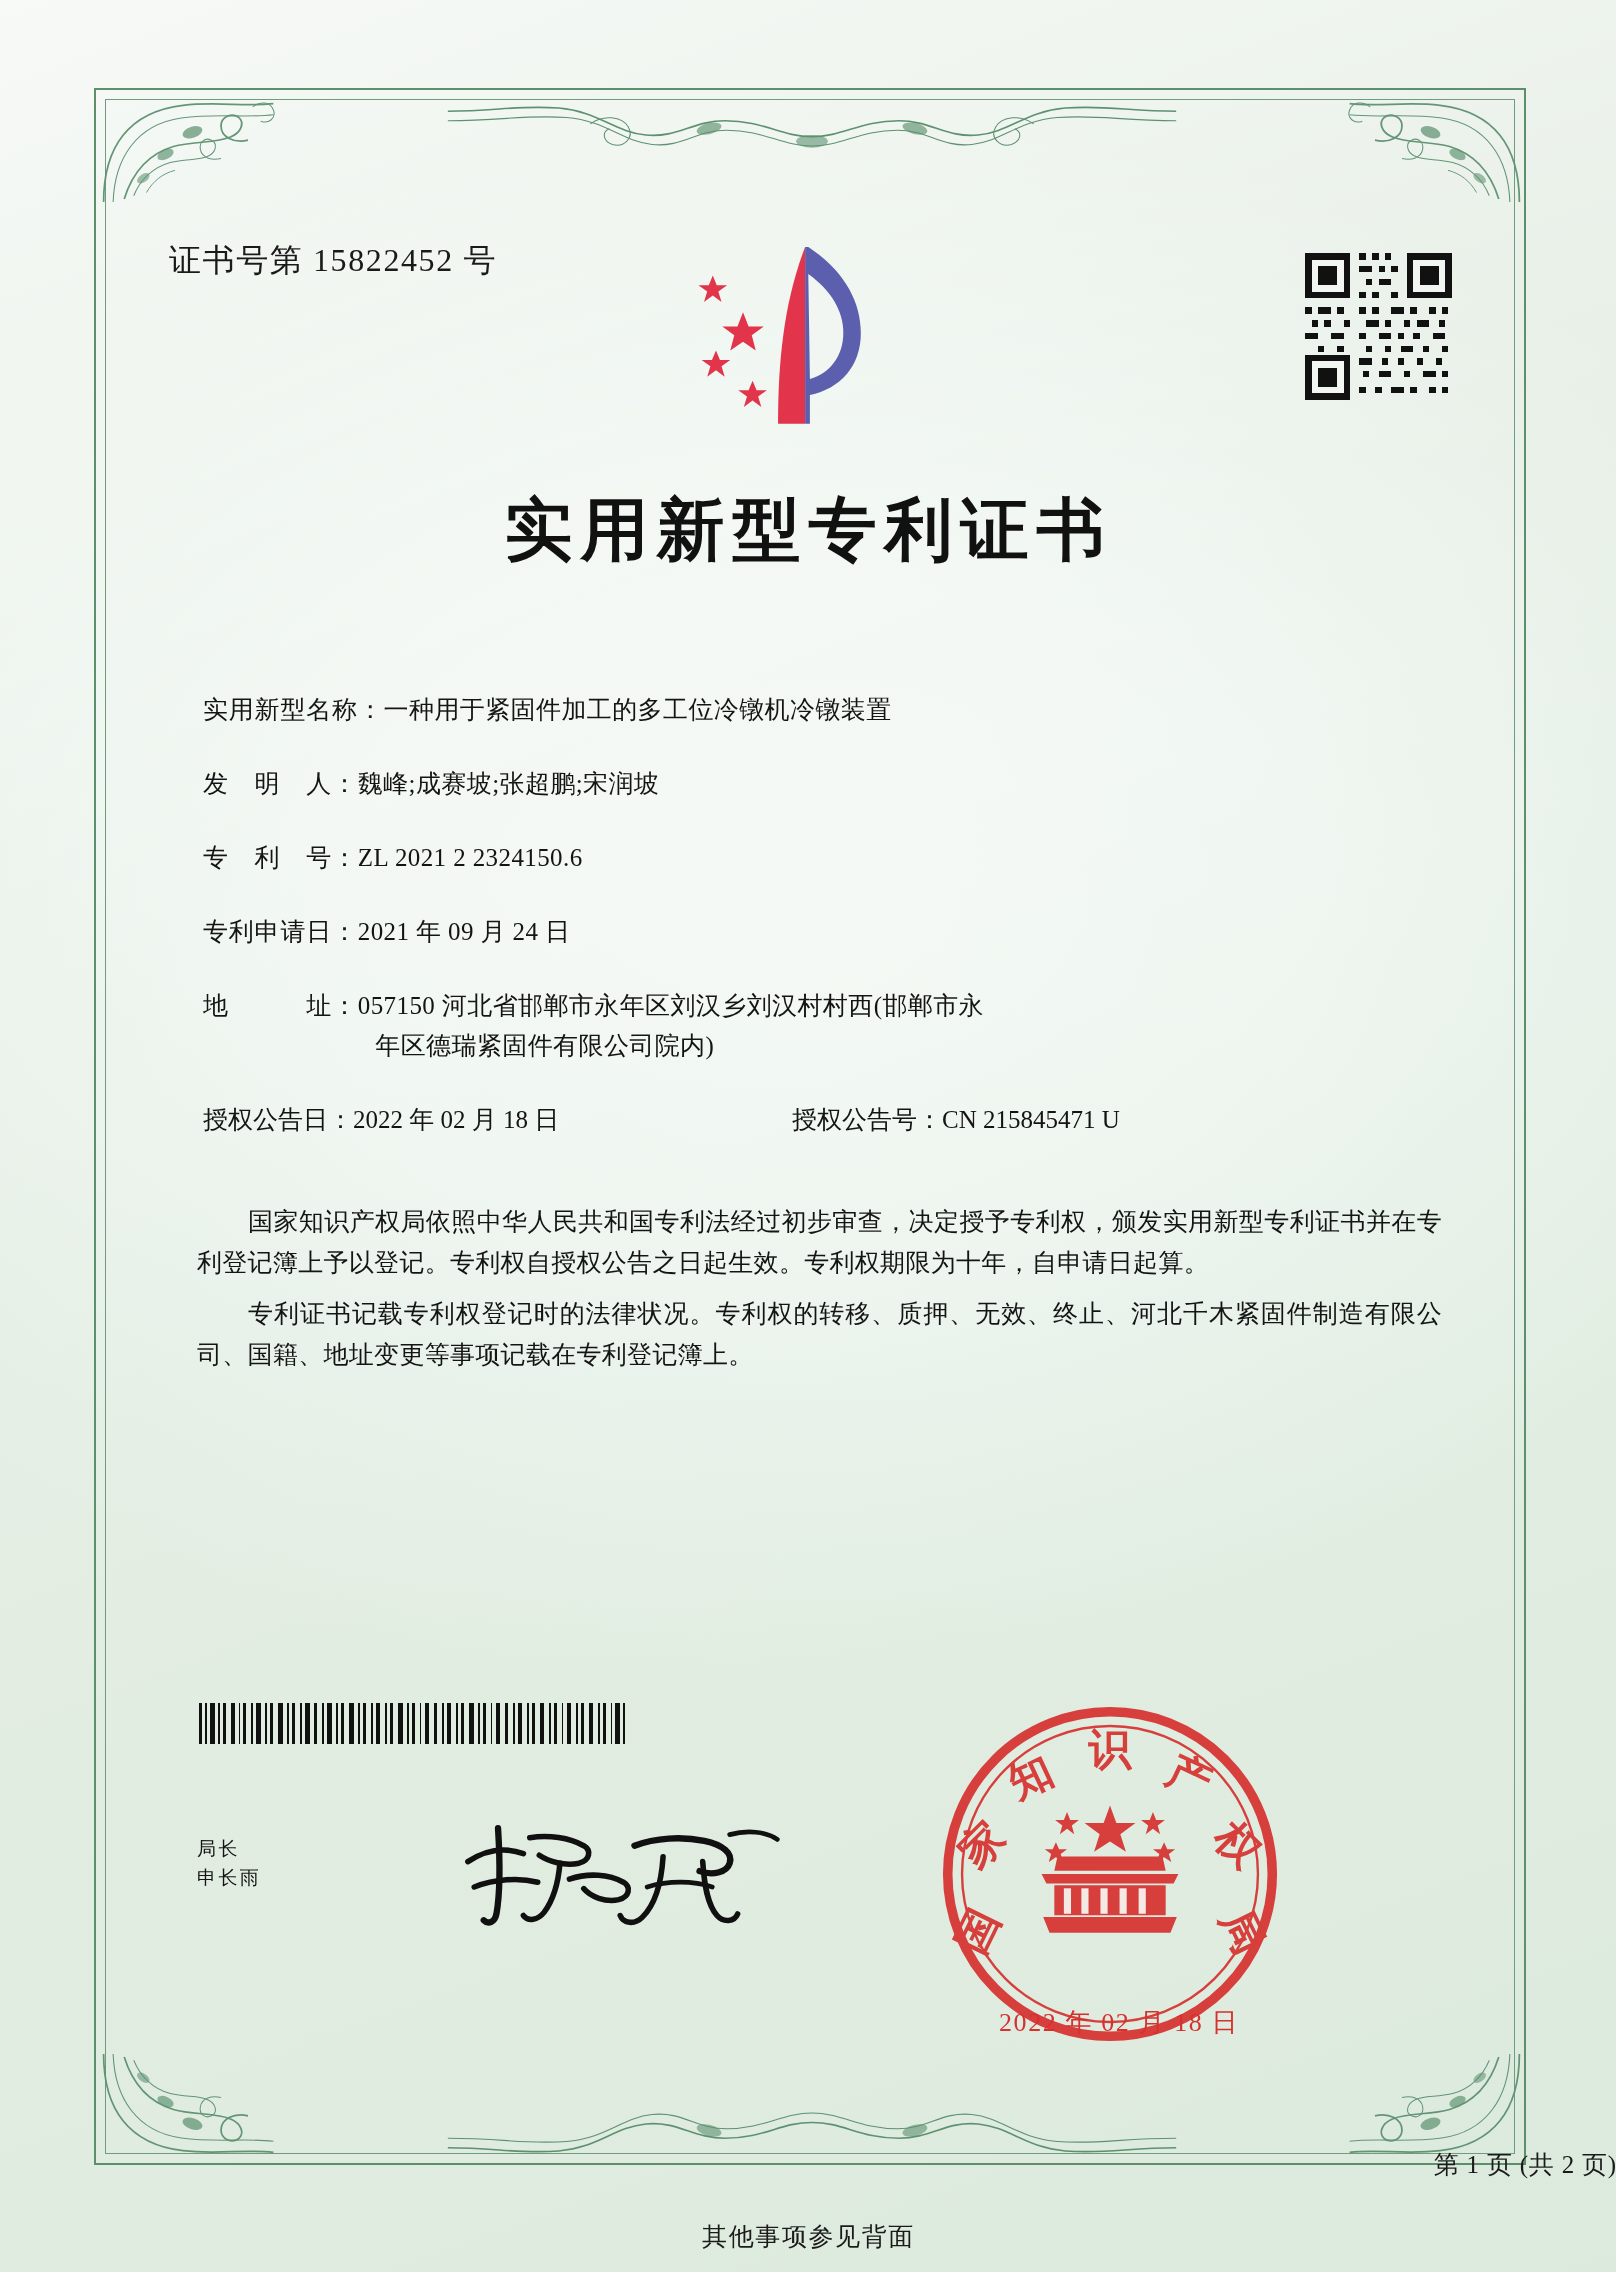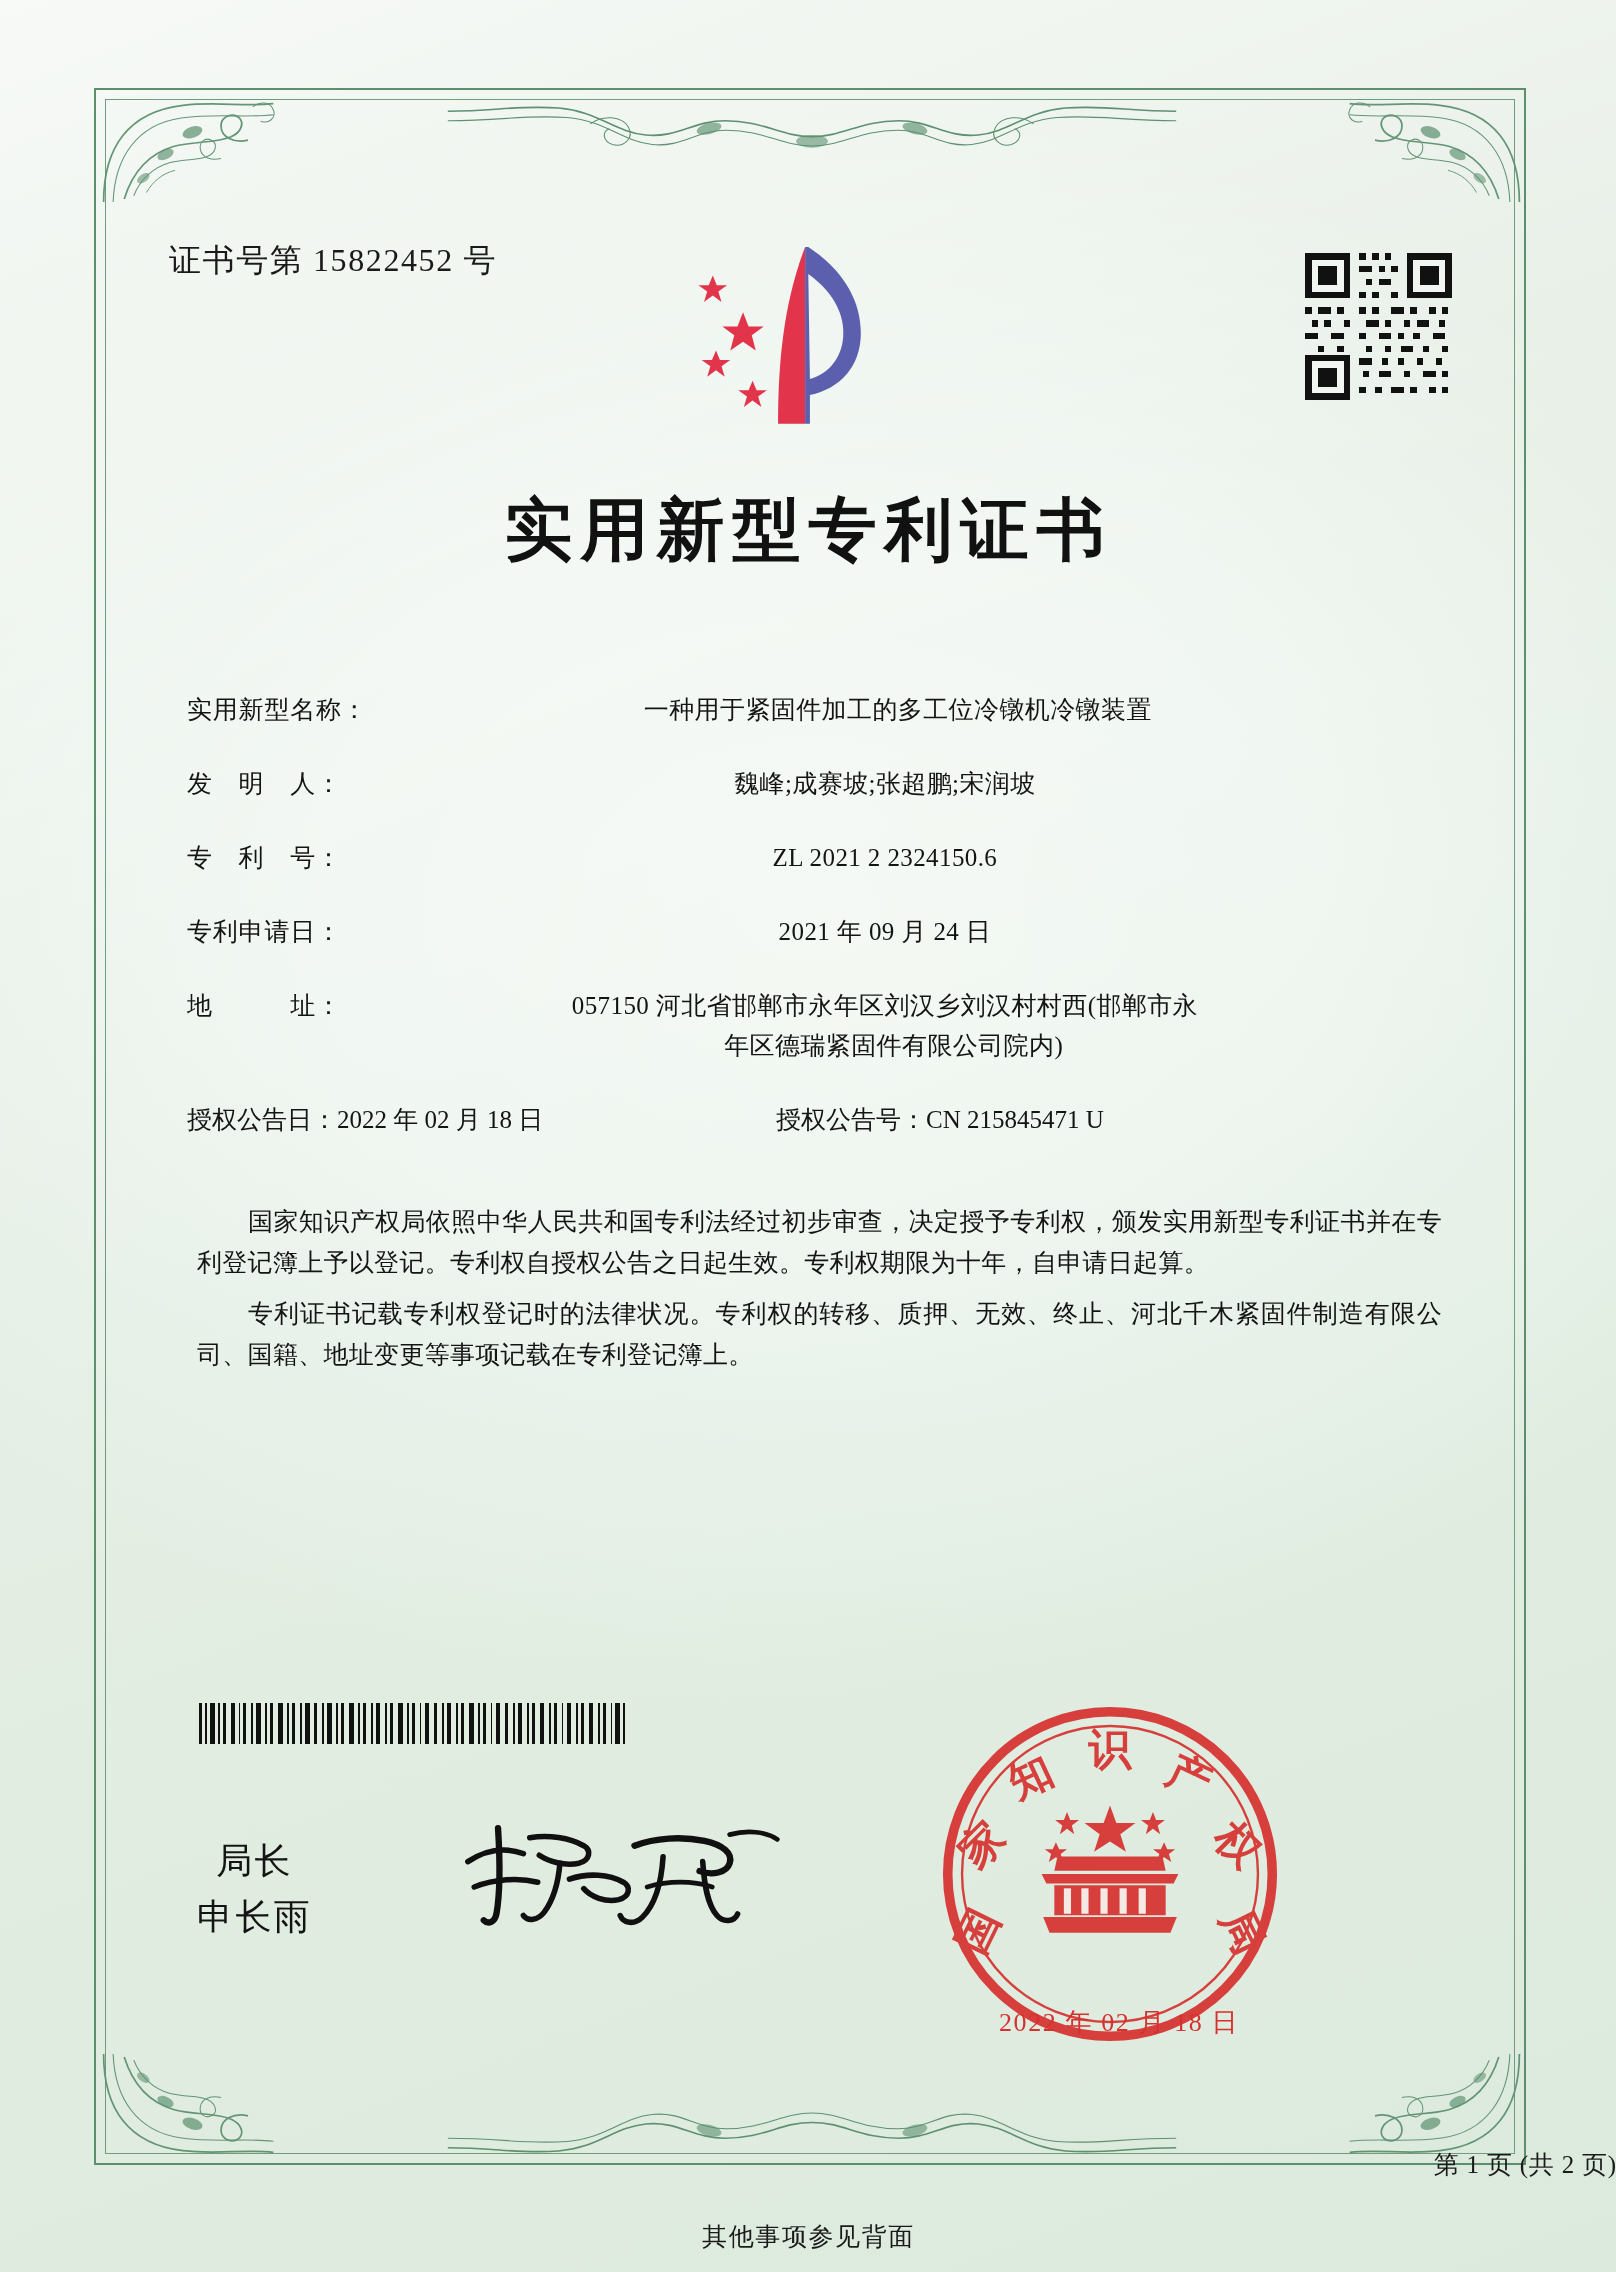--- a/index.html
+++ b/index.html
@@ -111,24 +111,23 @@
     font-family: Liberation Sans, sans-serif;
     font-size: 68px;
     font-weight: 700;
     letter-spacing: 8px;
     color: #111111;
   }
 
   
   .fields {
     position: absolute;
-    left: 187px;
+    left: 203px;
     top: 692px;
     width: 1241px;
-    text-align: center;
   }
   .field {
     display: flex;
     align-items: flex-start;
     font-size: 25px;
     line-height: 1.4;
     margin-bottom: 39px;
     color: #141414;
   }
   .field .lbl {
@@ -181,26 +180,25 @@
     width: 430px;
     height: 41px;
   }
   .barcode svg { width: 100%; height: 100%; display: block; }
 
   
   .sig-label {
     position: absolute;
     left: 197px;
     top: 1834px;
-    font-size: 36px;
+    font-size: 19px;
     line-height: 1.55;
     letter-spacing: 2.4px;
     color: #141414;
     font-weight: 500;
-    text-align: center;
   }
   .sig-hand {
     position: absolute;
     left: 450px;
     top: 1814px;
     width: 342px;
     height: 119px;
   }
   .sig-hand svg { width: 100%; height: 100%; display: block; }
 

